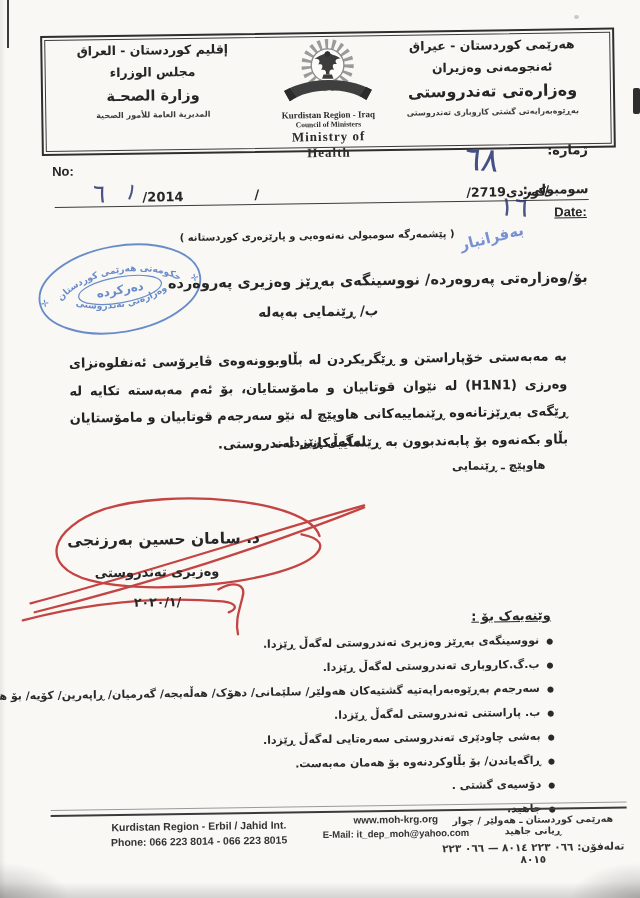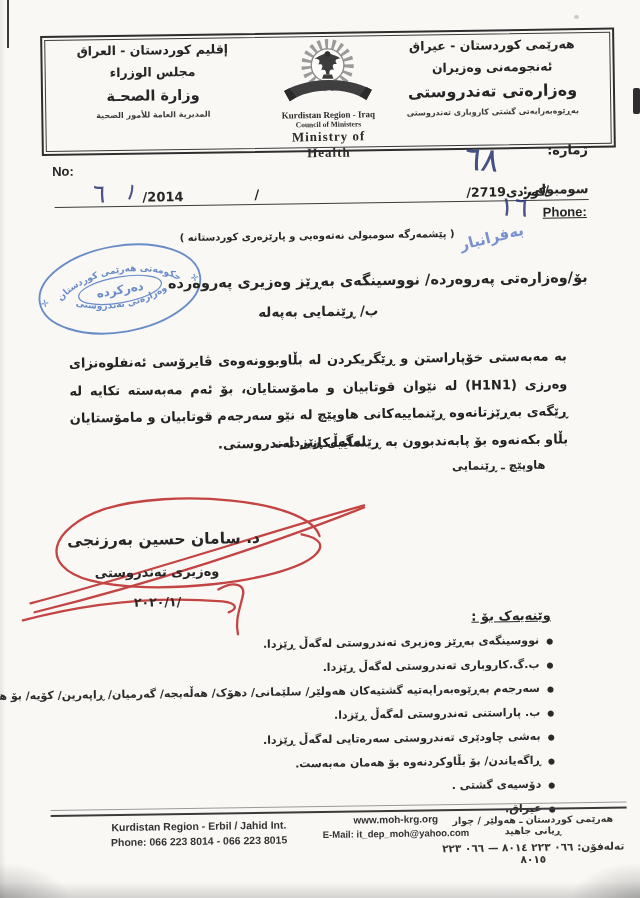--- a/index.html
+++ b/index.html
@@ -84,21 +84,21 @@
 
     <span class="abs lbl txt rtl" style="right:48px;top:185px;">سومبولی:</span>
     <span class="abs txt" style="left:548px;top:186px;font-size:13px;font-weight:700;">/</span>
     <span class="abs txt ltr" style="left:470px;top:187px;font-size:12.5px;font-weight:600;">/2719کوردی</span>
     <span class="abs txt" style="left:258px;top:186px;font-size:13px;font-weight:700;">/</span>
     <span class="abs txt ltr" style="left:146px;top:187px;font-size:13px;font-weight:700;">/2014</span>
     <span class="abs ink" style="left:129px;top:176px;font-size:23px;transform:rotate(24deg);opacity:.85;">١</span>
     <span class="abs ink" style="left:96px;top:176px;font-size:25px;transform:rotate(6deg);opacity:.85;">٦</span>
     <div class="abs rule" style="left:58px;top:203px;width:534px;"></div>
 
-    <span class="abs lbl txt" style="right:50px;top:208px;text-decoration:underline;font-family:'Liberation Sans',sans-serif;">Phone:</span>
+    <span class="abs lbl txt" style="right:50px;top:208px;text-decoration:underline;font-family:'Liberation Sans',sans-serif;">Date:</span>
     <span class="abs ink" style="left:503px;top:194px;font-size:27px;transform:rotate(4deg) skewX(-5deg);opacity:.85;">١٦</span>
     <span class="abs rtl" style="left:462px;top:231px;font-size:15px;font-weight:700;color:#6b86cc;transform:rotate(-13deg);opacity:.9;">بەفرانبار</span>
 
     <div class="abs rtl ctr txt nowrap" style="left:170px;top:230px;width:300px;font-size:10px;font-weight:600;">( پێشمەرگە سومبولی نەتەوەیی و پارێزەری کوردستانە )</div>
 
     <svg class="abs stamp" viewBox="0 0 180 100">
       <defs>
         <path id="stampTop" d="M 20,62 A 72,38 0 0 1 160,62" fill="none"></path>
         <path id="stampBottom" d="M 28,48 A 66,32 0 0 0 152,48" fill="none"></path>
       </defs>
@@ -160,21 +160,21 @@
       <div class="bullet-row">
           <span class="bullet-dot">●</span>
           <span>ڕاگەیاندن/ بۆ بڵاوکردنەوە بۆ هەمان مەبەست.</span>
         </div>
       <div class="bullet-row">
           <span class="bullet-dot">●</span>
           <span>دۆسیەی گشتی .</span>
         </div>
       <div class="bullet-row">
           <span class="bullet-dot">●</span>
-          <span>عیراق.</span>
+          <span>جاهید.</span>
         </div>
     </div>
 
     <div class="abs fline"></div>
     <div class="abs ctr" style="left:58px;top:818px;width:270px;">
       <div class="fsmall" style="font-size:10.5px;font-family:'Liberation Sans',sans-serif;">Kurdistan Region - Erbil / Jahid Int.</div>
       <div class="fsmall" style="font-size:10.5px;margin-top:3px;font-family:'Liberation Sans',sans-serif;">Phone: 066 223 8014 - 066 223 8015</div>
     </div>
     <div class="abs ctr" style="left:300px;top:815px;width:180px;">
       <div class="fsmall" style="font-size:10px;font-family:'Liberation Sans',sans-serif;">www.moh-krg.org</div>

